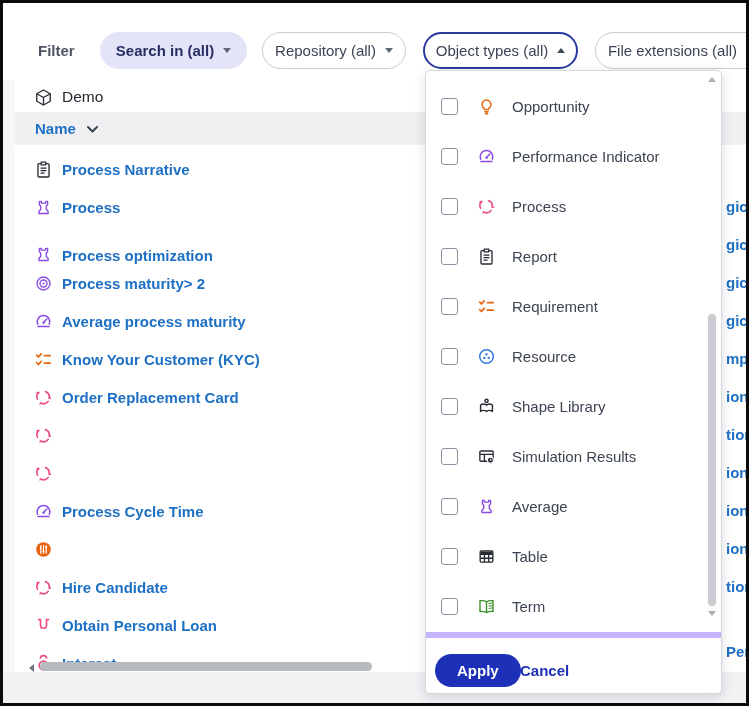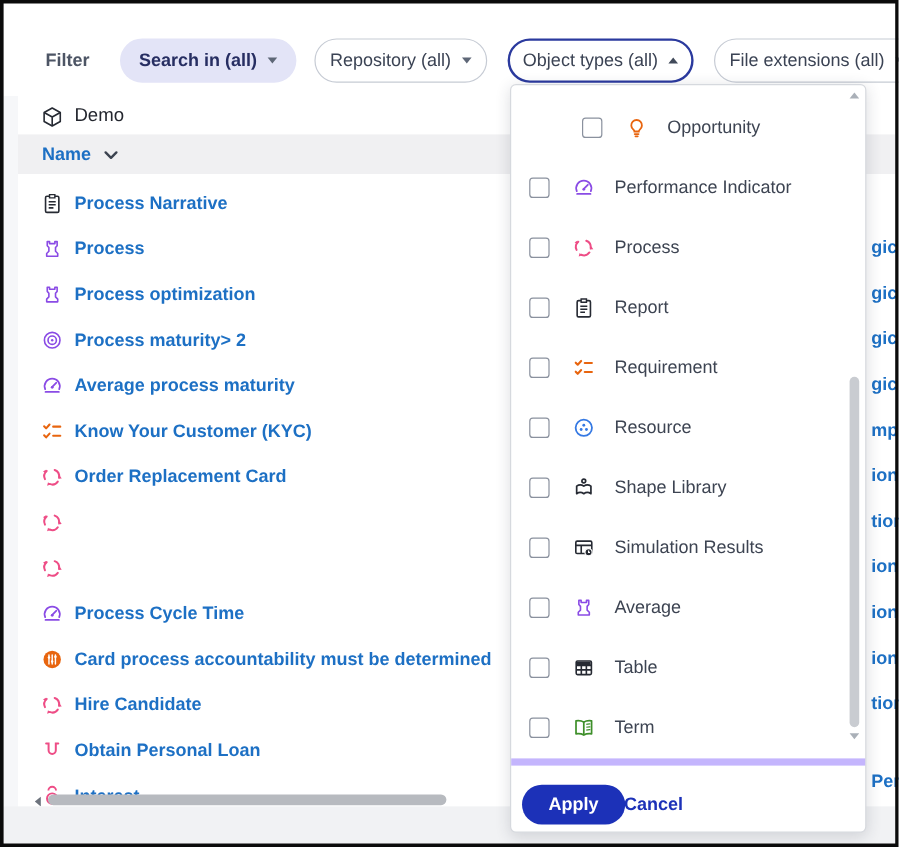--- a/index.html
+++ b/index.html
@@ -141,21 +141,21 @@
           <a class="llabel">Process Narrative</a>
         </div>
         <div class="lrow" style="top: 108px;">
           <span class="icon" style="color: rgb(138, 75, 229);">
             <svg viewBox="0 0 24 24">
               <path d="M6.8 4.2h2.4v2.2h5.6V4.2h2.4v4.4l-1.7 1.9v3.9l2.3 2.3v2.9H6.2v-2.9l2.3-2.3v-3.9L6.8 8.6Z" fill="none" stroke="currentColor" stroke-width="1.7" stroke-linejoin="round"></path>
             </svg>
           </span>
           <a class="llabel">Process</a>
         </div>
-        <div class="lrow" style="top: 146px;">
+        <div class="lrow" style="top: 146px; align-items: flex-end;">
           <span class="icon" style="color: rgb(138, 75, 229);">
             <svg viewBox="0 0 24 24">
               <path d="M6.8 4.2h2.4v2.2h5.6V4.2h2.4v4.4l-1.7 1.9v3.9l2.3 2.3v2.9H6.2v-2.9l2.3-2.3v-3.9L6.8 8.6Z" fill="none" stroke="currentColor" stroke-width="1.7" stroke-linejoin="round"></path>
             </svg>
           </span>
           <a class="llabel">Process optimization</a>
         </div>
         <div class="lrow" style="top: 184px;">
           <span class="icon" style="color: rgb(138, 75, 229);">
             <svg viewBox="0 0 24 24">
@@ -255,21 +255,20 @@
               <g stroke="#fff" stroke-width="1.5" stroke-linecap="round">
                 <path d="M8.6 7.2v9.6M12 7.2v9.6M15.4 7.2v9.6"></path>
               </g>
               <g fill="#fff">
                 <circle cx="8.6" cy="10" r="1.3"></circle>
                 <circle cx="12" cy="14.2" r="1.3"></circle>
                 <circle cx="15.4" cy="9.2" r="1.3"></circle>
               </g>
             </svg>
           </span>
-          <a class="llabel">Card process accountability must be determined</a>
         </div>
         <div class="lrow" style="top: 488px;">
           <span class="icon" style="color: rgb(238, 77, 134);">
             <svg viewBox="0 0 24 24">
               <g fill="none" stroke="currentColor" stroke-width="2.1" stroke-linecap="round">
                 <path d="M14.6 4.6a7.2 7.2 0 0 1 4.6 7.8"></path>
                 <path d="M17.9 16.9a7.2 7.2 0 0 1-8.6 2.4"></path>
                 <path d="M4.4 14.2a7.2 7.2 0 0 1 1.8-8.6"></path>
               </g>
               <g fill="currentColor">
@@ -318,21 +317,21 @@
       <span class="frag" style="top: 502px;">ion</span>
       <span class="frag" style="top: 540px;">ion</span>
       <span class="frag" style="top: 578px;">tion</span>
       <span class="frag" style="top: 642.6px;">Perc</span>
     </div>
 
   <div class="gray-bottom"></div>
 
   <div class="dropdown">
     <div id="dd-list">
-        <div class="dd-item" style="top: 10px; margin-left: 44px;">
+        <div class="dd-item" style="top: 10px;">
           <span class="dd-checkbox"></span>
           <span class="icon" style="color: rgb(232, 101, 15);">
             <svg viewBox="0 0 24 24" fill="none" stroke="currentColor" stroke-width="1.9" stroke-linecap="round">
               <path d="M8.4 13.7a5.6 5.6 0 1 1 7.2 0c-.8.7-1.3 1.3-1.3 2.2h-4.6c0-.9-.5-1.5-1.3-2.2z"></path>
               <path d="M10 18.6h4M10.8 21h2.4"></path>
             </svg>
           </span>
           <span class="dd-label">Opportunity</span>
         </div>
         <div class="dd-item" style="top: 60px;">

